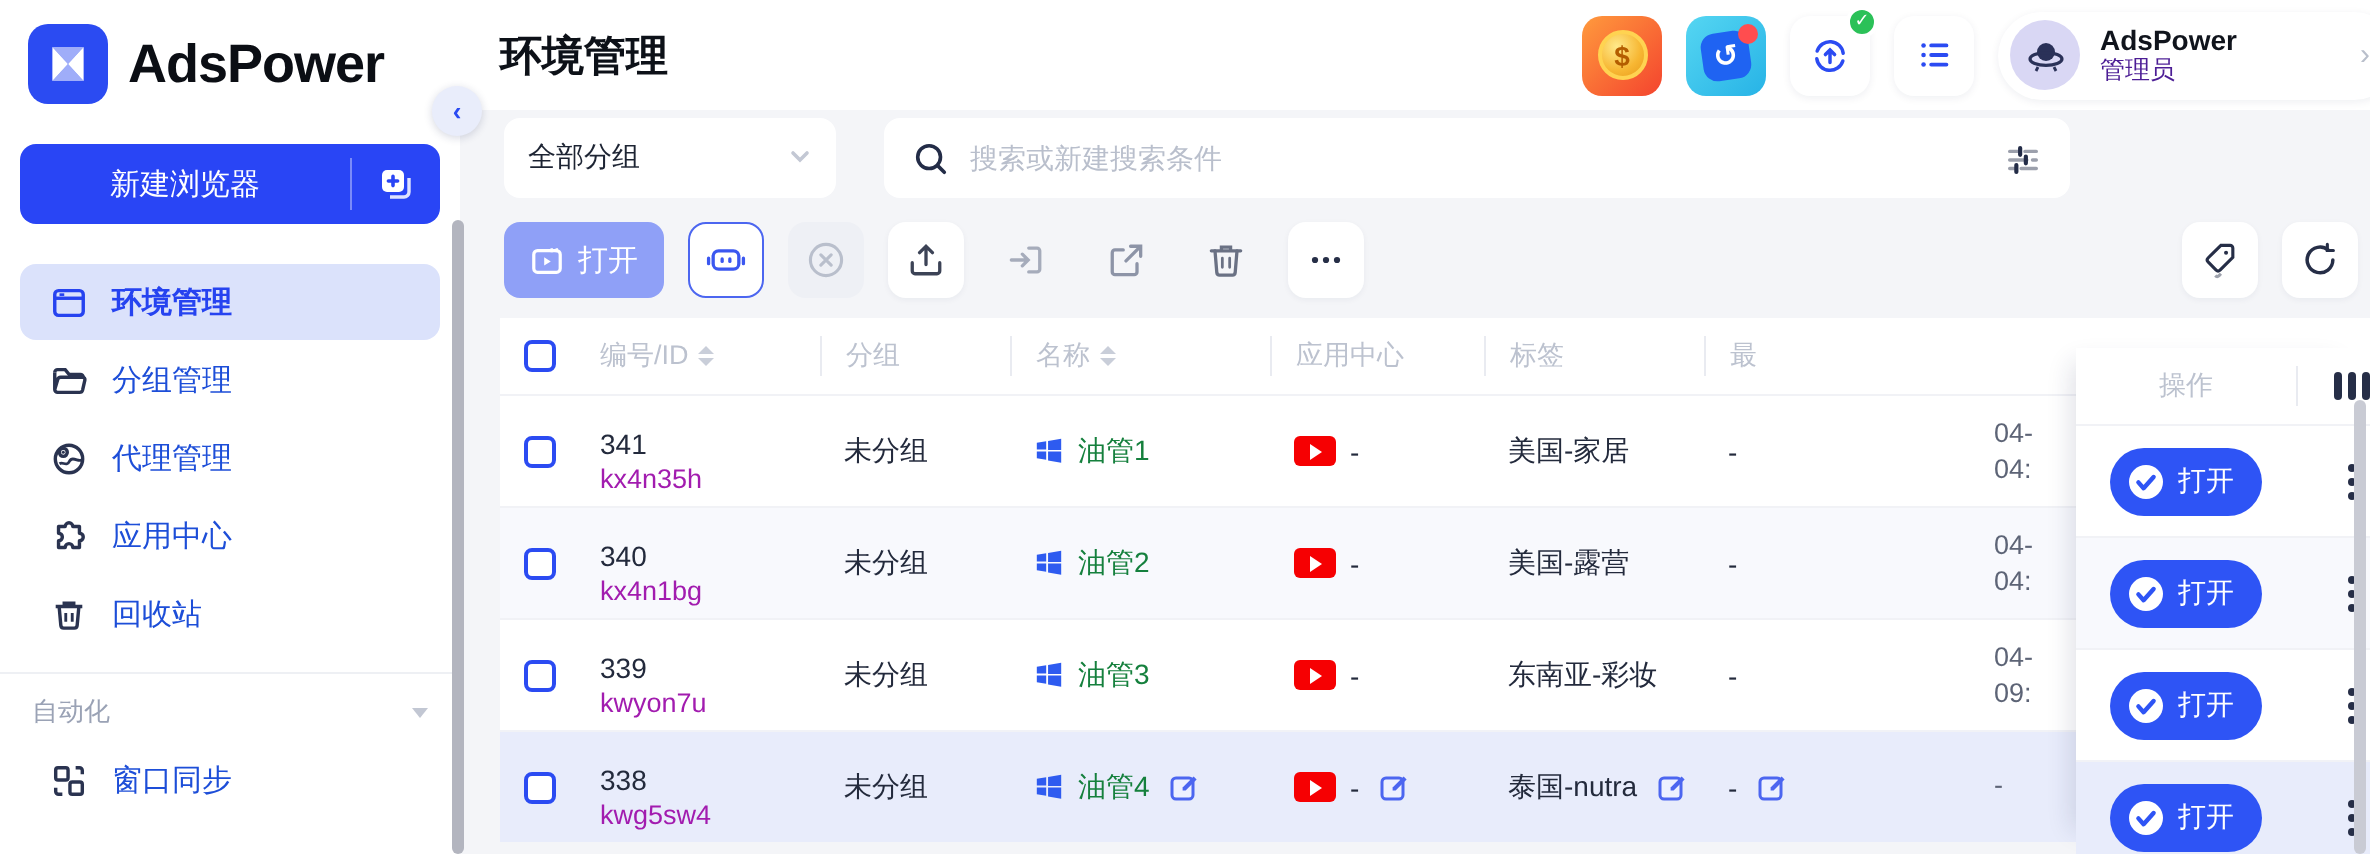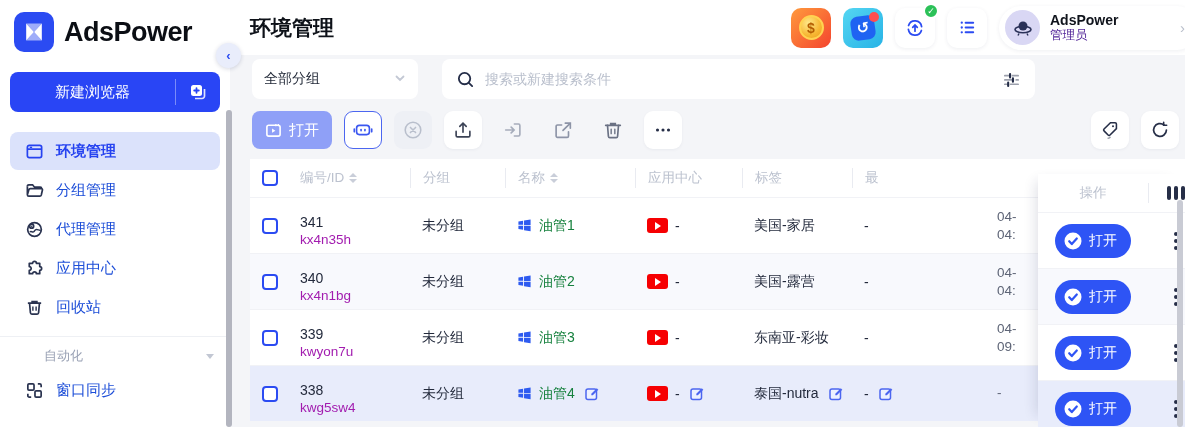--- a/index.html
+++ b/index.html
@@ -14,21 +14,21 @@
   .new-browser { margin:12px 10px 0 10px; height:40px; background:#2945f5; border-radius:8px; display:flex; align-items:stretch; color:#fff; cursor:pointer; overflow:hidden; }
   .nb-main { flex:1; display:flex; align-items:center; justify-content:center; font-size:15px; }
   .nb-div { width:1px; background:rgba(255,255,255,.38); margin:7px 0; }
   .nb-plus { width:44px; display:flex; align-items:center; justify-content:center; }
   .menu { margin:20px 10px 0 10px; }
   .mitem { height:38px; margin-bottom:1px; border-radius:8px; display:flex; align-items:center; gap:12px; padding:0 0 0 14px; font-size:15px; color:#1d4ed8; cursor:pointer; }
   .mitem .ic { width:20px; height:20px; display:flex; align-items:center; justify-content:center; color:#2a3350; }
   .mitem.active { background:#dbe2fb; color:#2643f0; font-weight:700; }
   .mitem.active .ic { color:#2643f0; }
   .side-sep { border-top:1px solid #eef0f4; margin:10px 0 0 0; }
-  .section-row { display:flex; align-items:center; justify-content:space-between; padding:10px 16px 4px 16px; color:#9aa2b5; font-size:13px;margin-left:28px; }
+  .section-row { display:flex; align-items:center; justify-content:space-between; padding:10px 16px 4px 16px; color:#9aa2b5; font-size:13px; }
   .sec-arrow { width:0; height:0; border-left:4px solid transparent; border-right:4px solid transparent; border-top:5px solid #c2c7d3; }
   
   .collapse-btn { position:absolute; left:216px; top:43px; width:25px; height:25px; border-radius:50%; background:#e9edfb; box-shadow:0 1px 4px rgba(30,40,90,.18); color:#2b4bf2; font-weight:700; font-size:13px; display:flex; align-items:center; justify-content:center; z-index:9; cursor:pointer; }
   .side-scroll { position:absolute; left:226px; top:110px; width:6px; height:317px; background:#b3b5bf; border-radius:3px; z-index:8; }
   .main-scroll { position:absolute; right:2px; top:200px; width:6px; height:227px; background:#c9cbd4; border-radius:3px; z-index:40; }
 
   
   .main { position:absolute; left:230px; top:0; right:0; height:427px; }
   .topbar { height:55px; background:#fff; display:flex; align-items:center; padding-left:20px; }
   .page-title { font-size:21px; font-weight:700; color:#0d1118; }

